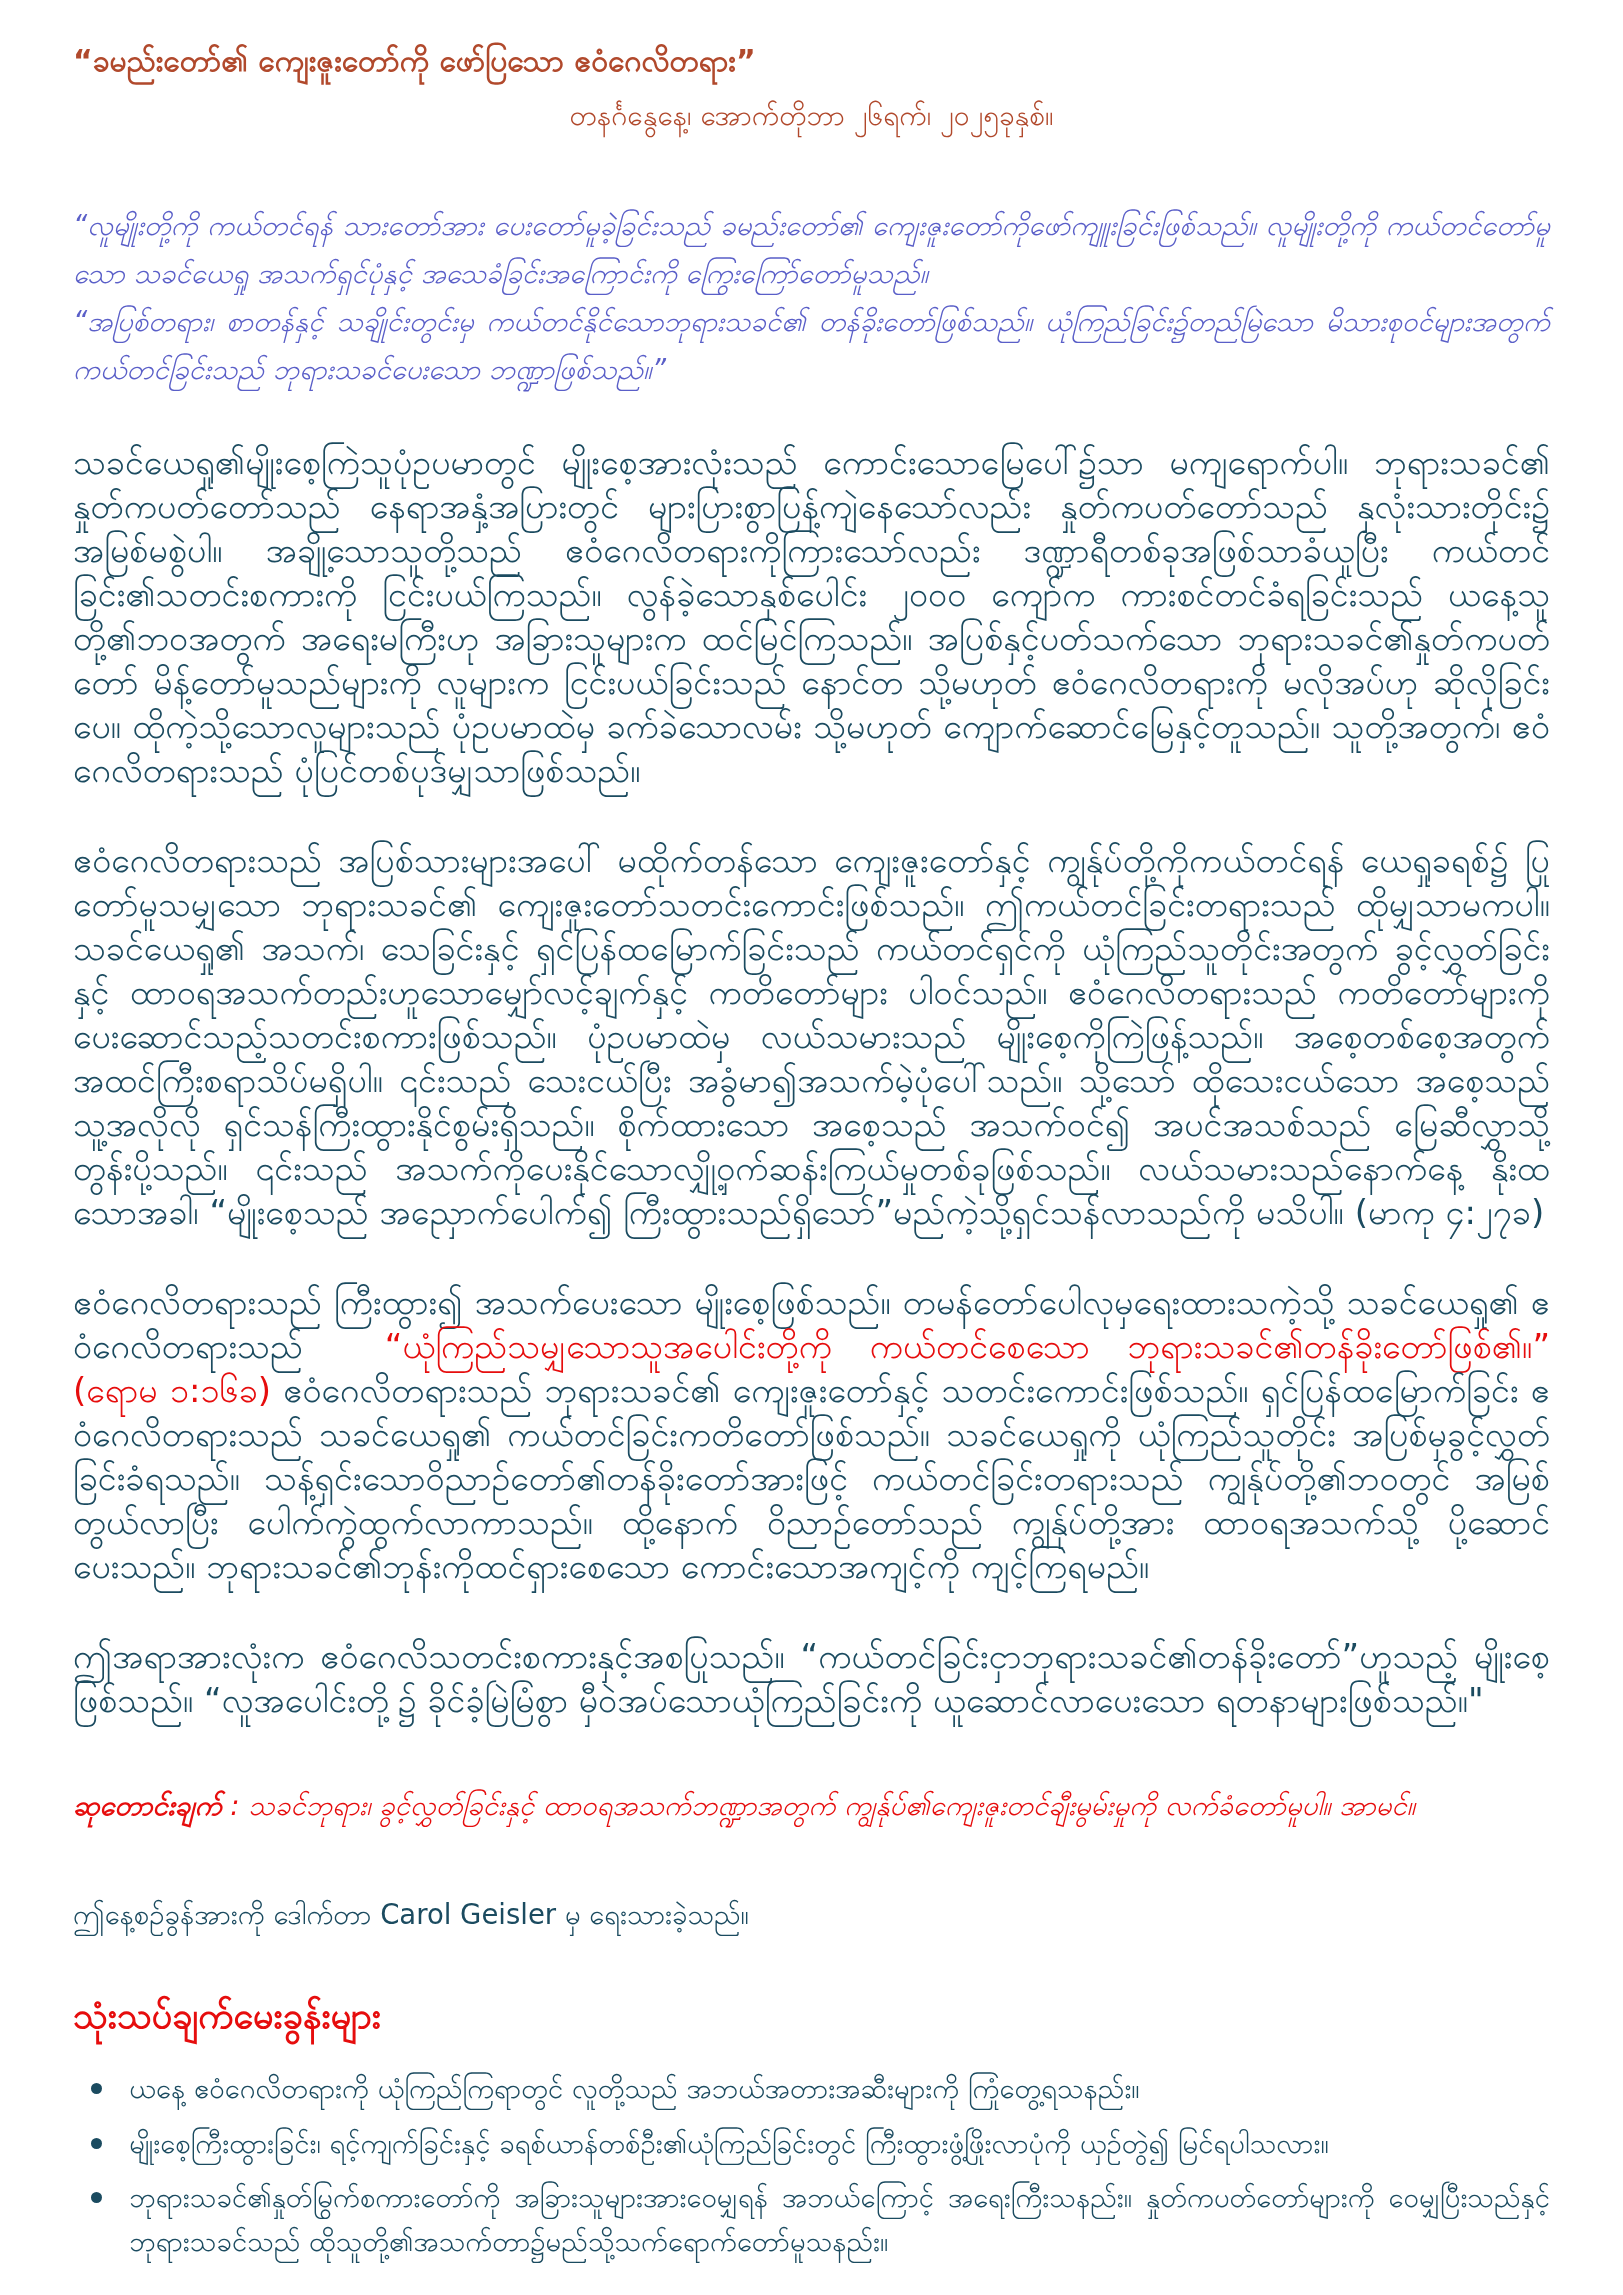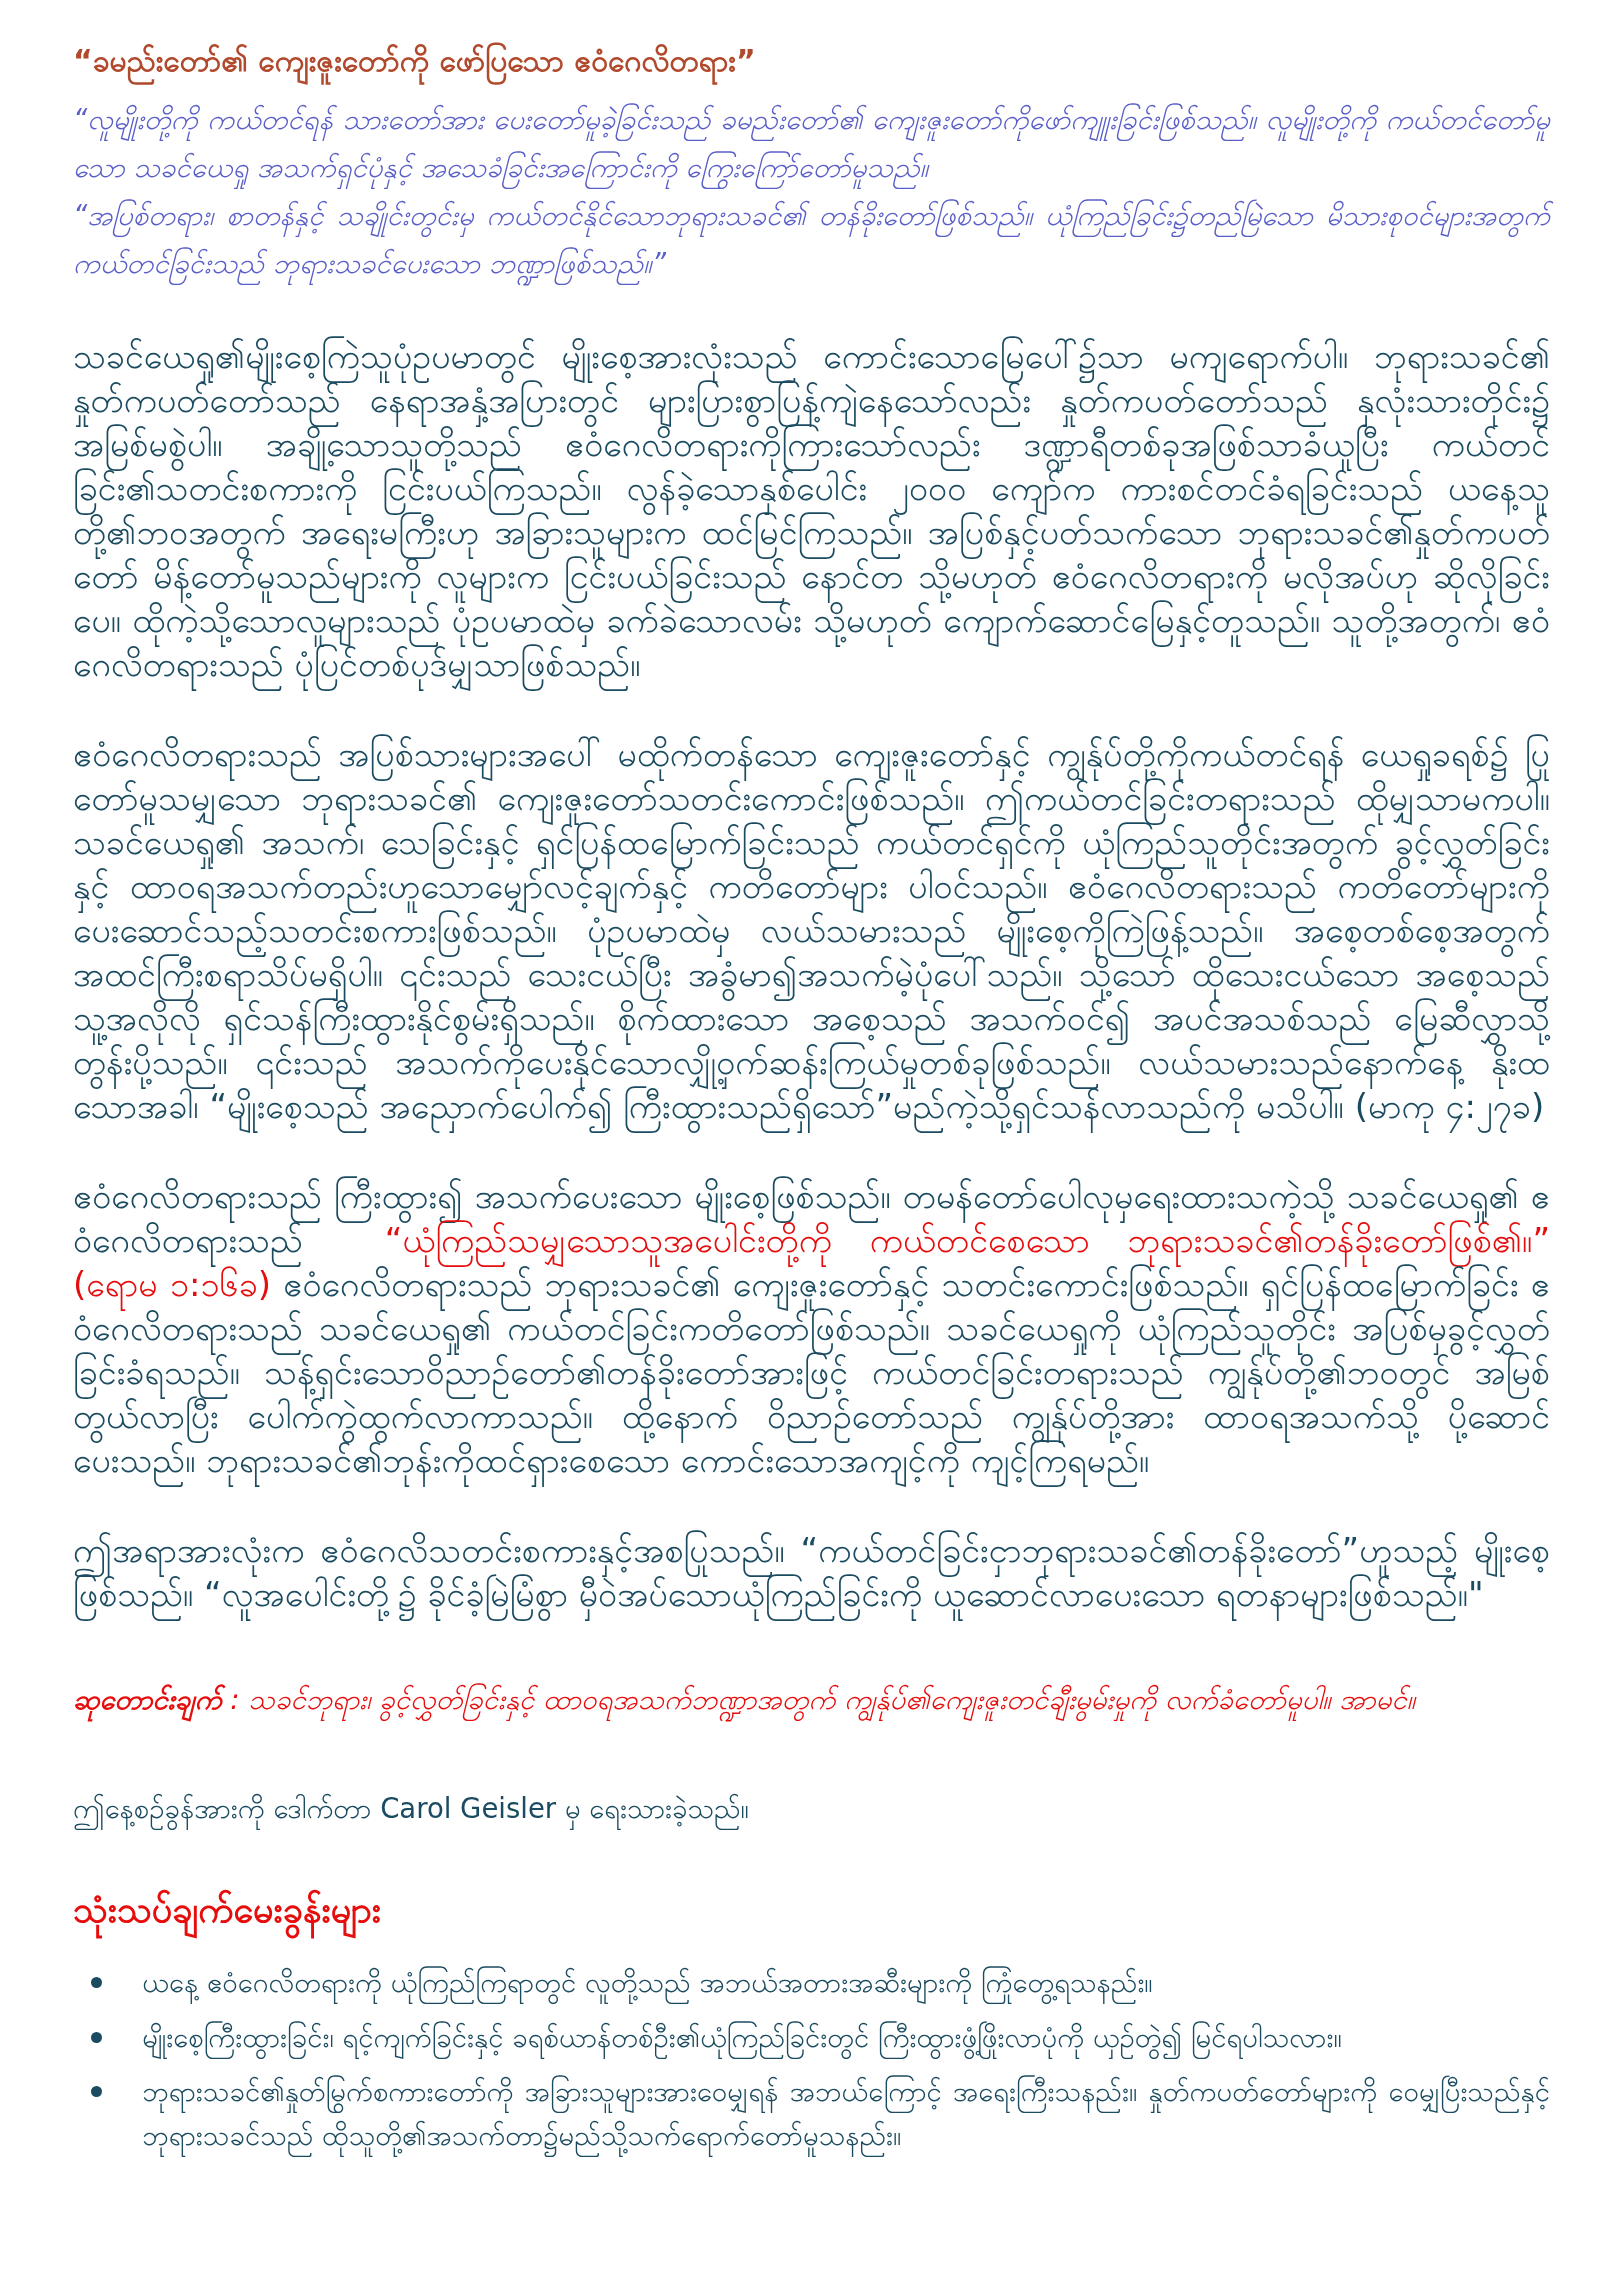--- a/index.html
+++ b/index.html
@@ -66,21 +66,21 @@
   }
   .section-heading{
     margin:59px 0 29.4px 0;
     color:var(--accent-red);
     font-size:36px;font-weight:700;line-height:42px;
   }
   ul.bullets{list-style:none;margin:0;padding:0;}
   ul.bullets li{
     display:flex;
     align-items:flex-start;
-    gap:40px;
+    gap:27px;
     margin:0 0 10.5px 0;
     color:var(--body-teal);
     font-size:27.5px;line-height:44px;
     text-align:justify;
   }
   .dot{
     flex:0 0 auto;
     width:11px;height:11px;
     margin-top:17px;margin-left:18.3px;
     border-radius:50%;
@@ -88,20 +88,21 @@
   }
   ul.bullets li .q{flex:1 1 auto;}
 </style>
 </head>
 <body>
 
 <div class="page">
 
   <h1 class="title">“ခမည်းတော်၏ ကျေးဇူးတော်ကို ဖော်ပြသော ဧဝံဂေလိတရား”</h1>
 
+  <p class="date">တနင်္ဂနွေနေ့၊ အောက်တိုဘာ ၂၆ရက်၊ ၂၀၂၅ခုနှစ်။</p>
 
   <div class="quote-block">
     <p class="quote">“လူမျိုးတို့ကို ကယ်တင်ရန် သားတော်အား ပေးတော်မူခဲ့ခြင်းသည် ခမည်းတော်၏ ကျေးဇူးတော်ကိုဖော်ကျူးခြင်းဖြစ်သည်။ လူမျိုးတို့ကို ကယ်တင်တော်မူသော သခင်ယေရှု အသက်ရှင်ပုံနှင့် အသေခံခြင်းအကြောင်းကို ကြွေးကြော်တော်မူသည်။</p>
     <p class="quote">“အပြစ်တရား၊ စာတန်နှင့် သချိုင်းတွင်းမှ ကယ်တင်နိုင်သောဘုရားသခင်၏ တန်ခိုးတော်ဖြစ်သည်။ ယုံကြည်ခြင်း၌တည်မြဲသော မိသားစုဝင်များအတွက် ကယ်တင်ခြင်းသည် ဘုရားသခင်ပေးသော ဘဏ္ဍာဖြစ်သည်။”</p>
   </div>
 
   <p class="bodyp">သခင်ယေရှု၏မျိုးစေ့ကြဲသူပုံဥပမာတွင် မျိုးစေ့အားလုံးသည် ကောင်းသောမြေပေါ်၌သာ မကျရောက်ပါ။ ဘုရားသခင်၏ နှုတ်ကပတ်တော်သည် နေရာအနှံ့အပြားတွင် များပြားစွာပြန့်ကျဲနေသော်လည်း နှုတ်ကပတ်တော်သည် နှလုံးသားတိုင်း၌ အမြစ်မစွဲပါ။ အချို့သောသူတို့သည် ဧဝံဂေလိတရားကိုကြားသော်လည်း ဒဏ္ဍာရီတစ်ခုအဖြစ်သာခံယူပြီး ကယ်တင်ခြင်း၏သတင်းစကားကို ငြင်းပယ်ကြသည်။ လွန်ခဲ့သောနှစ်ပေါင်း ၂၀၀၀ ကျော်က ကားစင်တင်ခံရခြင်းသည် ယနေ့သူတို့၏ဘဝအတွက် အရေးမကြီးဟု အခြားသူများက ထင်မြင်ကြသည်။ အပြစ်နှင့်ပတ်သက်သော ဘုရားသခင်၏နှုတ်ကပတ်တော် မိန့်တော်မူသည်များကို လူများက ငြင်းပယ်ခြင်းသည် နောင်တ သို့မဟုတ် ဧဝံဂေလိတရားကို မလိုအပ်ဟု ဆိုလိုခြင်းပေ။ ထိုကဲ့သို့သောလူများသည် ပုံဥပမာထဲမှ ခက်ခဲသောလမ်း သို့မဟုတ် ကျောက်ဆောင်မြေနှင့်တူသည်။ သူတို့အတွက်၊ ဧဝံဂေလိတရားသည် ပုံပြင်တစ်ပုဒ်မျှသာဖြစ်သည်။</p>
 
   <p class="bodyp">ဧဝံဂေလိတရားသည် အပြစ်သားများအပေါ် မထိုက်တန်သော ကျေးဇူးတော်နှင့် ကျွန်ုပ်တို့ကိုကယ်တင်ရန် ယေရှုခရစ်၌ ပြုတော်မူသမျှသော ဘုရားသခင်၏ ကျေးဇူးတော်သတင်းကောင်းဖြစ်သည်။ ဤကယ်တင်ခြင်းတရားသည် ထိုမျှသာမကပါ။ သခင်ယေရှု၏ အသက်၊ သေခြင်းနှင့် ရှင်ပြန်ထမြောက်ခြင်းသည် ကယ်တင်ရှင်ကို ယုံကြည်သူတိုင်းအတွက် ခွင့်လွှတ်ခြင်းနှင့် ထာဝရအသက်တည်းဟူသောမျှော်လင့်ချက်နှင့် ကတိတော်များ ပါဝင်သည်။ ဧဝံဂေလိတရားသည် ကတိတော်များကို ပေးဆောင်သည့်သတင်းစကားဖြစ်သည်။ ပုံဥပမာထဲမှ လယ်သမားသည် မျိုးစေ့ကိုကြဲဖြန့်သည်။ အစေ့တစ်စေ့အတွက် အထင်ကြီးစရာသိပ်မရှိပါ။ ၎င်းသည် သေးငယ်ပြီး အခွံမာ၍အသက်မဲ့ပုံပေါ်သည်။ သို့သော် ထိုသေးငယ်သော အစေ့သည် သူ့အလိုလို ရှင်သန်ကြီးထွားနိုင်စွမ်းရှိသည်။ စိုက်ထားသော အစေ့သည် အသက်ဝင်၍ အပင်အသစ်သည် မြေဆီလွှာသို့ တွန်းပို့သည်။ ၎င်းသည် အသက်ကိုပေးနိုင်သောလျှို့ဝှက်ဆန်းကြယ်မှုတစ်ခုဖြစ်သည်။ လယ်သမားသည်နောက်နေ့ နိုးထသောအခါ၊ “မျိုးစေ့သည် အညှောက်ပေါက်၍ ကြီးထွားသည်ရှိသော်”မည်ကဲ့သို့ရှင်သန်လာသည်ကို မသိပါ။ (မာကု ၄:၂၇ခ)</p>
 

